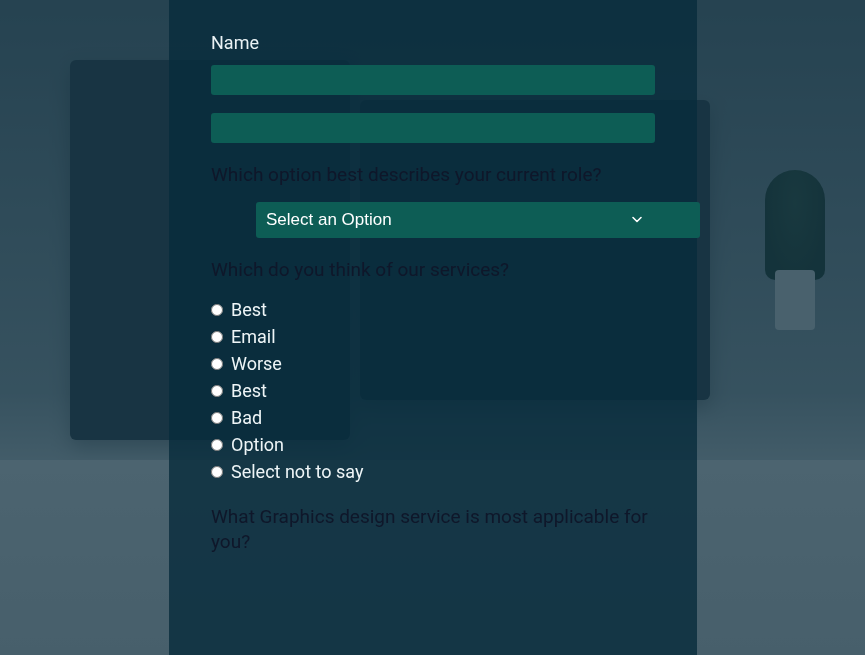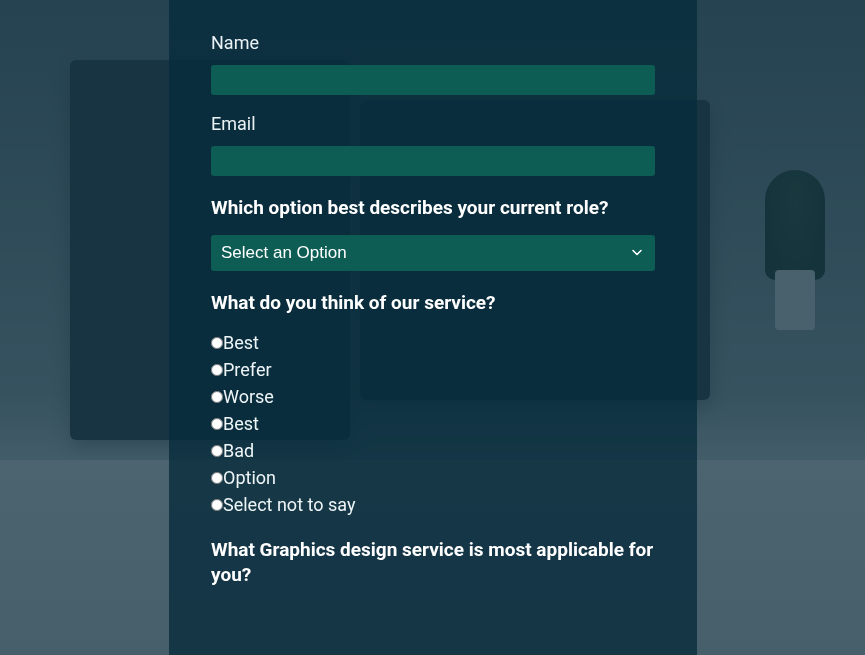--- a/index.html
+++ b/index.html
@@ -60,22 +60,22 @@
   .field { margin-bottom: 18px; }
   .label {
     font-size: 18px;
     font-weight: 400;
     color: #eaf2f4;
     margin-bottom: 12px;
     display: block;
   }
   .question {
     font-size: 19px;
-    font-weight: 700;
-    color: #ffffff;
+    font-weight: 400;
+    color: #0f172a;
     margin-top: 20px;
     margin-bottom: 14px;
     line-height: 1.3;
   }
   input.text-input {
     width: 100%;
     height: 30px;
     background: #0d5d55;
     border: none;
     border-radius: 3px;
@@ -90,34 +90,35 @@
     height: 36px;
     background: #0d5d55;
     border: none;
     border-radius: 3px;
     color: #ffffff;
     font-size: 17px;
     padding: 0 34px 0 10px;
     appearance: none;
     -webkit-appearance: none;
     outline: none;
+    margin-left: 45px;
   }
   .chev {
     position: absolute;
     right: 12px;
     top: 50%;
     transform: translateY(-50%);
     pointer-events: none;
     color: #ffffff;
   }
   .radio-list { margin-top: 4px; }
   .radio-item {
     display: flex;
     align-items: center;
-    gap: 0;
+    gap: 8px;
     font-size: 18px;
     color: #eef5f7;
     line-height: 1.5;
   }
   .radio-item input[type="radio"] {
     width: 12px; height: 12px;
     accent-color: #ffffff;
     margin: 0;
   }
 </style>
@@ -134,46 +135,45 @@
 <div class="overlay"></div>
 
 <div class="panel">
 
   <div class="field">
     <label class="label">Name</label>
     <input class="text-input" type="text" value="" style="">
   </div>
 
   <div class="field">
-    <label class="label">Email</label>
     <input class="text-input" type="email" value="" style="">
   </div>
 
 
   <div class="question">Which option best describes your current role?</div>
   <div class="select-wrap">
     <select class="dropdown">
       <option>Select an Option</option>
     </select>
     <span class="chev">
       <svg width="12" height="12" viewBox="0 0 12 12">
           <path d="M2 4 L6 8 L10 4" stroke="currentColor" stroke-width="1.6" fill="none" stroke-linecap="round" stroke-linejoin="round"></path>
         </svg>
     </span>
   </div>
 
-  <div class="question">What do you think of our service?</div>
+  <div class="question">Which do you think of our services?</div>
   <div class="radio-list">
     <label class="radio-item">
       <input type="radio" name="svc" style="">
       <span>Best</span>
     </label>
     <label class="radio-item">
       <input type="radio" name="svc" style="">
-      <span>Prefer</span>
+      <span>Email</span>
     </label>
     <label class="radio-item">
       <input type="radio" name="svc" style="">
       <span>Worse</span>
     </label>
     <label class="radio-item">
       <input type="radio" name="svc" style="">
       <span>Best</span>
     </label>
     <label class="radio-item">

